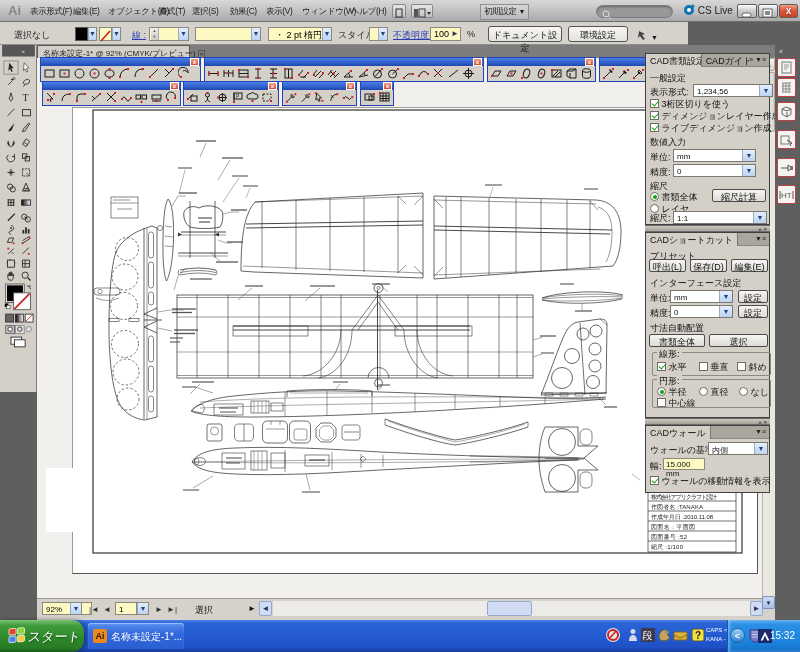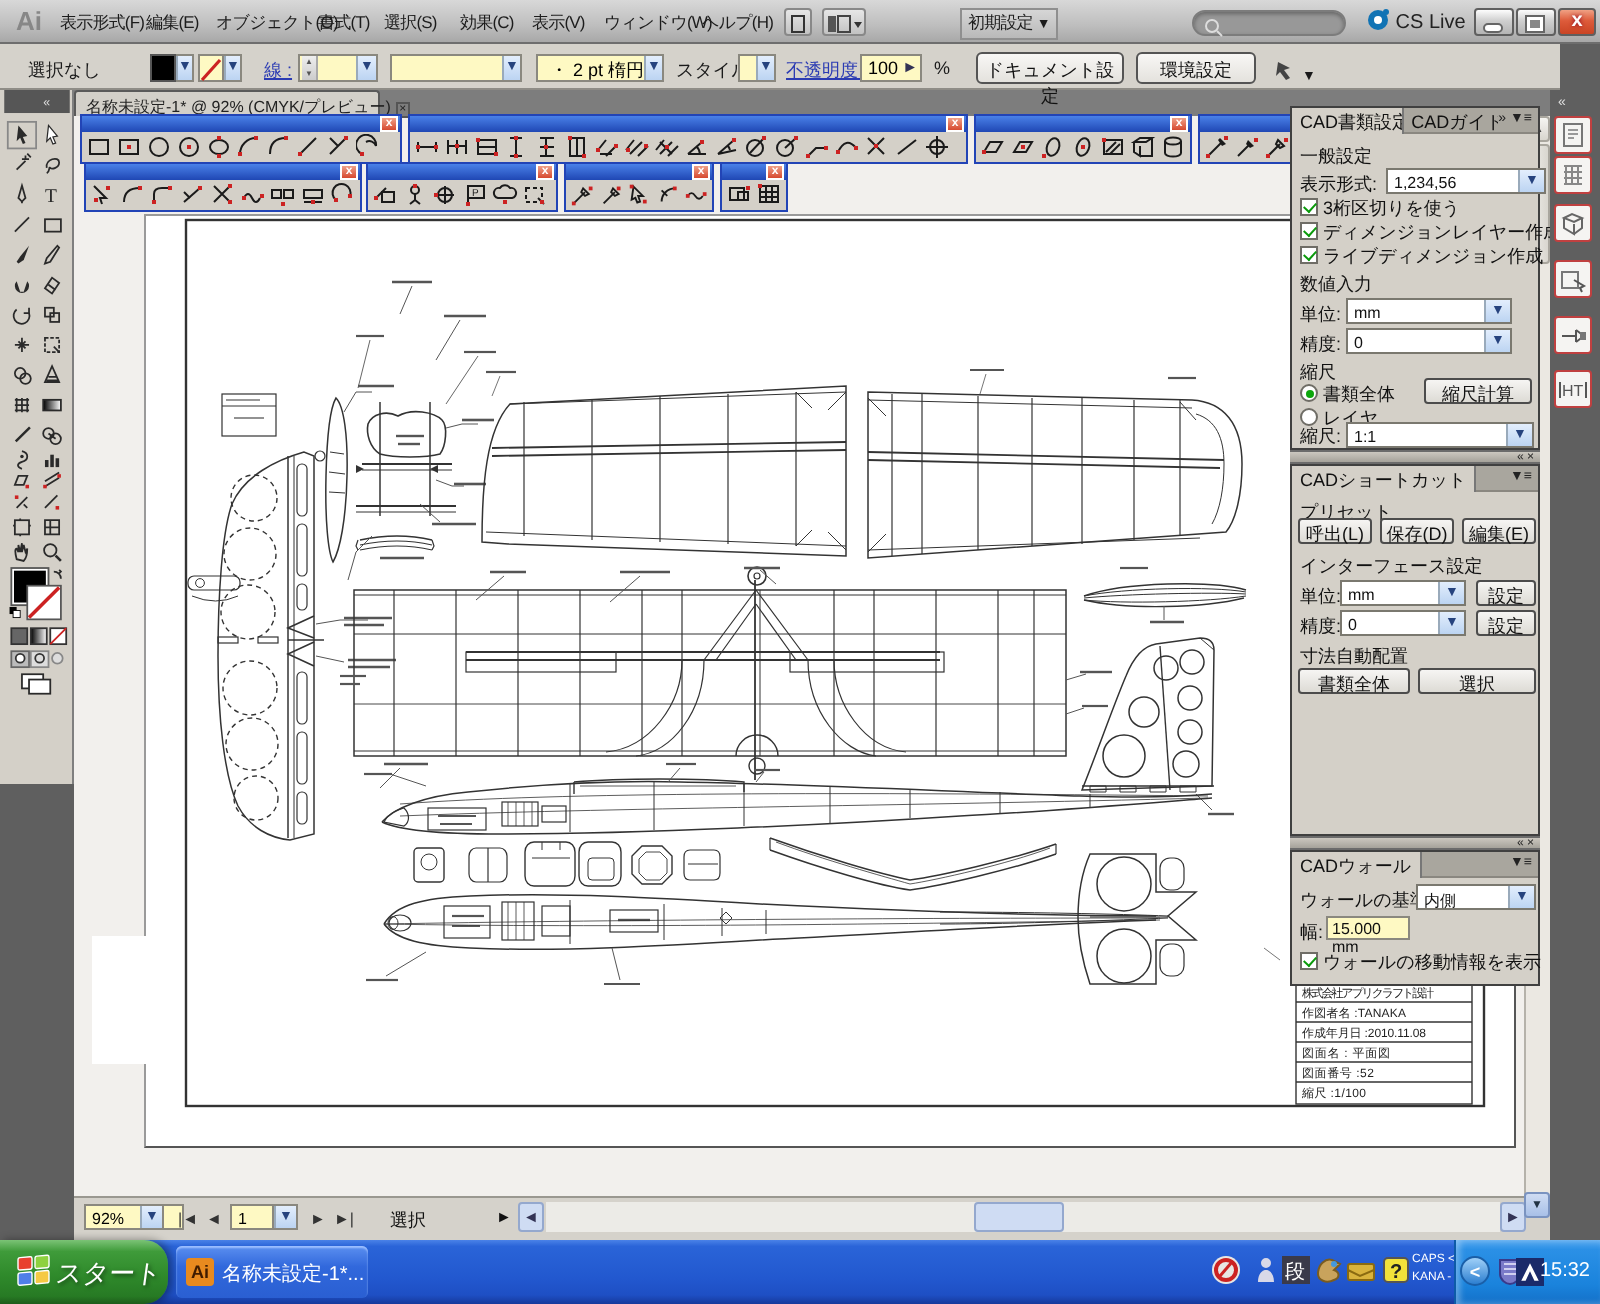--- a/index.html
+++ b/index.html
@@ -7,21 +7,21 @@
 .ab{position:absolute}
 
 #menubar{left:0;top:0;width:800px;height:22px;background:linear-gradient(#d8d8d8,#bebebe 60%,#a8a8a8);border-bottom:1px solid #6e6e6e;z-index:40}
 #menubar .mi{position:absolute;top:6px;font-size:8.5px;color:#1c1c1c;letter-spacing:-0.4px;white-space:nowrap}
 #ailogo{position:absolute;left:8px;top:3px;font-size:13px;font-weight:bold;color:#878787}
 .mbtn{position:absolute;top:4px;height:14px;border:1px solid #888;background:linear-gradient(#e6e6e6,#c2c2c2);border-radius:2px}
 #srch{position:absolute;left:596px;top:5px;width:77px;height:13px;border-radius:7px;background:#989898;border:1px solid #7c7c7c;box-shadow:inset 0 1px 2px #00000055}
 #cslive{position:absolute;left:683px;top:4px;font-size:10px;color:#222}
 .wbtn{position:absolute;top:4px;width:20px;height:14px;border:1px solid #5f5f5f;border-radius:2px;background:linear-gradient(#fdfdfd,#cfcfcf 45%,#b4b4b4)}
 
-#ctrlbar{left:0;top:22px;width:780px;height:23px;background:#d5d2cb;border-bottom:1px solid #8f8d87;z-index:40}
+#ctrlbar{left:0;top:22px;width:688px;height:23px;background:#d5d2cb;border-bottom:1px solid #8f8d87;z-index:40}
 #ctrlbar .t{position:absolute;top:7px;font-size:9px;color:#1a1a1a;white-space:nowrap}
 #ctrlbar .bl{color:#2b3bb3;text-decoration:underline}
 .fld{position:absolute;top:5px;height:14px;background:#fef9c3;border:1px solid #8a887f}
 .cmbb{position:absolute;width:13px;height:12px;right:0;top:0;background:linear-gradient(#e3eefd,#bcd4f2);border-left:1px solid #9ab;color:#26437e;font-size:7px;text-align:center;line-height:12px}
 .xpbtn{position:absolute;top:4px;height:16px;border:1px solid #545454;border-radius:3px;background:linear-gradient(#f8f7f5,#e4e2dd);font-size:9px;color:#111;text-align:center}
 
 #tabbar{left:0;top:45px;width:775px;height:13px;background:#7d7d7d;z-index:8}
 #doctab{position:absolute;left:37px;top:0;width:153px;height:13px;background:#d3d0c9;border:1px solid #5a5a5a;border-bottom:none;border-radius:2px 2px 0 0;font-size:8px;color:#222;padding:2px 0 0 5px;white-space:nowrap}
 
 #palette{left:0;top:45px;width:37px;height:347px;background:#d4d0c8;border-right:1px solid #7f7f7f;z-index:30}
@@ -1051,20 +1051,33 @@
           <div style="position:absolute;left:0;top:59px;width:125px;height:13px">
             <span class="combo" style="left:24px;width:63px;position:absolute;top:0">
               <span class="ct">0</span>
               <span class="cmbb" style="height:11px;width:13px">▼</span>
             </span>
           </div>
           <div class="pbtn" style="position:absolute;left:92px;top:59px;width:30px;padding-top:1px">設定</div>
           <div class="prow bold" style="position:absolute;left:4px;top:76px">寸法自動配置</div>
           <div class="pbtn" style="position:absolute;left:3px;top:88px;width:56px;padding-top:1px">書類全体</div>
           <div class="pbtn" style="position:absolute;left:63px;top:88px;width:59px;padding-top:1px">選択</div>
+          <div class="gbox" style="position:absolute;left:3px;top:106px;width:119px;height:24px">
+            <span style="position:absolute;left:4px;top:-5px;background:#d4d0c8;padding:0 2px">線形:</span>
+            <span style="position:absolute;left:4px;top:8px"><span class="chk c"></span> 水平</span>
+            <span style="position:absolute;left:46px;top:8px"><span class="chk"></span> 垂直</span>
+            <span style="position:absolute;left:84px;top:8px"><span class="chk"></span> 斜め</span>
+          </div>
+          <div class="gbox" style="position:absolute;left:3px;top:133px;width:119px;height:29px">
+            <span style="position:absolute;left:4px;top:-5px;background:#d4d0c8;padding:0 2px">円形:</span>
+            <span style="position:absolute;left:4px;top:6px"><span class="rad c"></span> 半径</span>
+            <span style="position:absolute;left:46px;top:6px"><span class="rad"></span> 直径</span>
+            <span style="position:absolute;left:86px;top:6px"><span class="rad"></span> なし</span>
+            <span style="position:absolute;left:4px;top:17px"><span class="chk"></span> 中心線</span>
+          </div>
         </div>
       </div>
       <div class="collb">«&nbsp;×</div>
       <div class="pgroup" style="height:68px;position:relative">
         <div class="ptabs">
           <div class="ptab on bold">CADウォール</div>
           <div style="margin-left:auto;font-size:7px;padding:2px 3px 0 0;color:#222">▼≡</div>
         </div>
         <div style="position:relative;height:50px">
           <div class="prow" style="position:absolute;left:4px;top:5px">ウォールの基準:</div>

